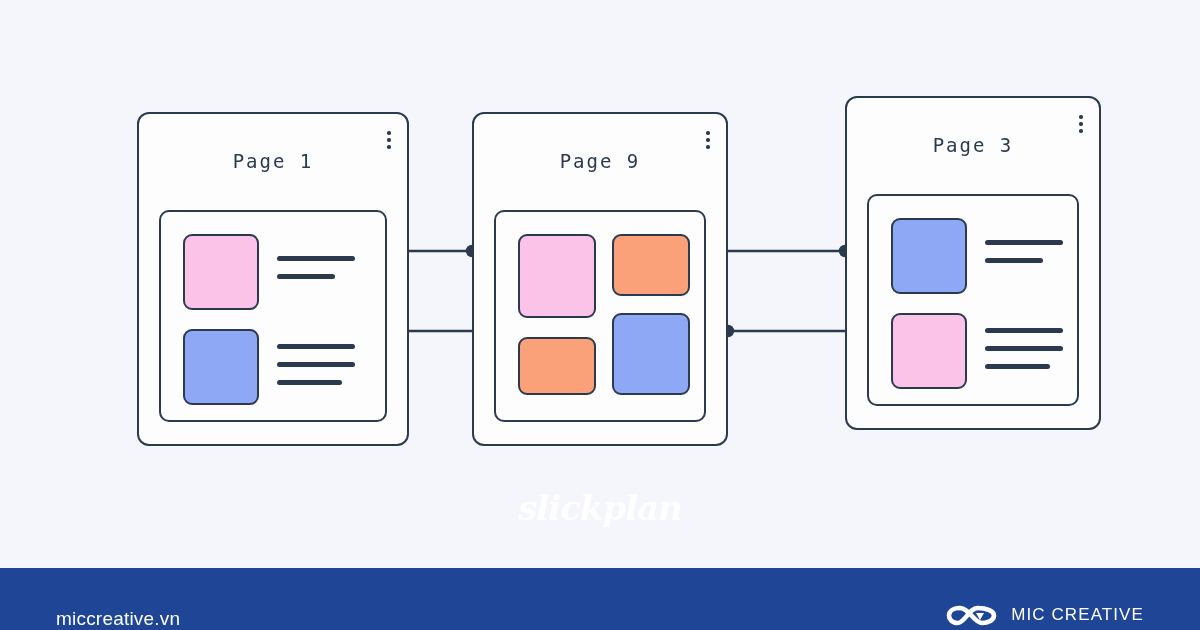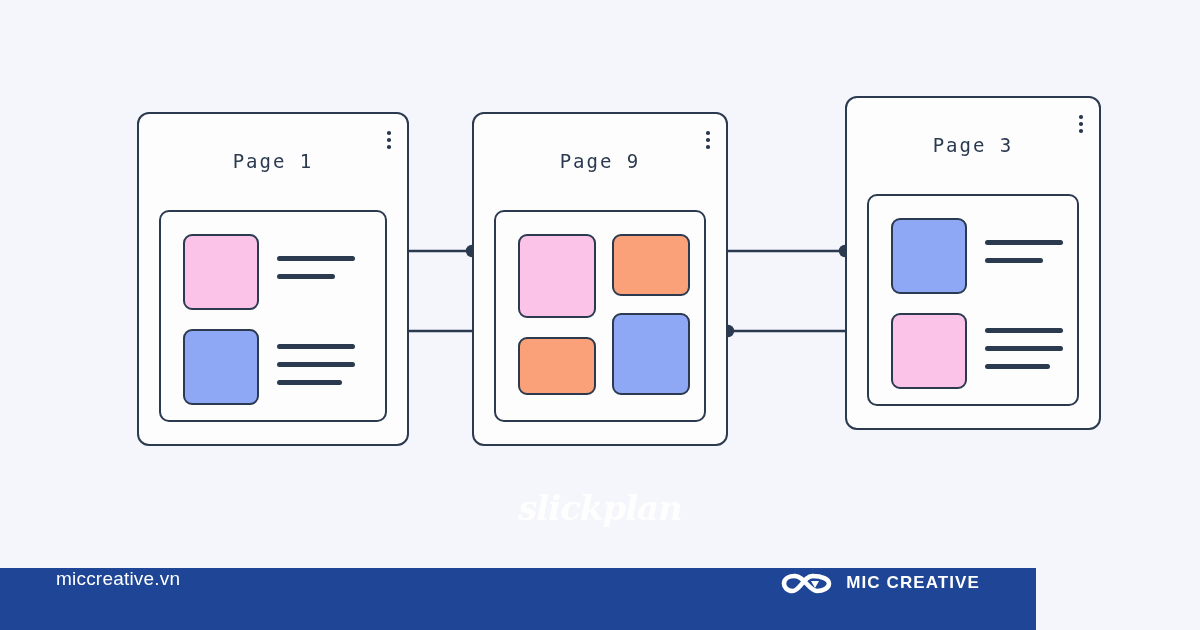--- a/index.html
+++ b/index.html
@@ -88,39 +88,39 @@
     color: #FFFFFF;
     letter-spacing: -1px;
     opacity: .92;
     user-select: none;
   }
 
   
   #footer {
     position: absolute;
     left: 0; bottom: 0;
-    width: 1036px; height: 62px;
+    width: 1200px; height: 62px;
     background: #1E4596;
     display: flex;
-    align-items: flex-start;
+    align-items: flex-end;
     justify-content: space-between;
     padding: 0 56px 0 56px;
   }
   #footer-url {
     color: #FFFFFF;
     font-size: 19px;
     letter-spacing: .2px;
   }
   #brand {
     display: flex; align-items: center; gap: 13px;
   }
   #brand-name {
     color: #FFFFFF;
     font-size: 17px;
-    font-weight: 700;
+    font-weight: 400;
     letter-spacing: 1.1px;
   }
 </style>
 </head>
 <body>
 
 <div id="stage">
 
   <div id="canvas">
 

